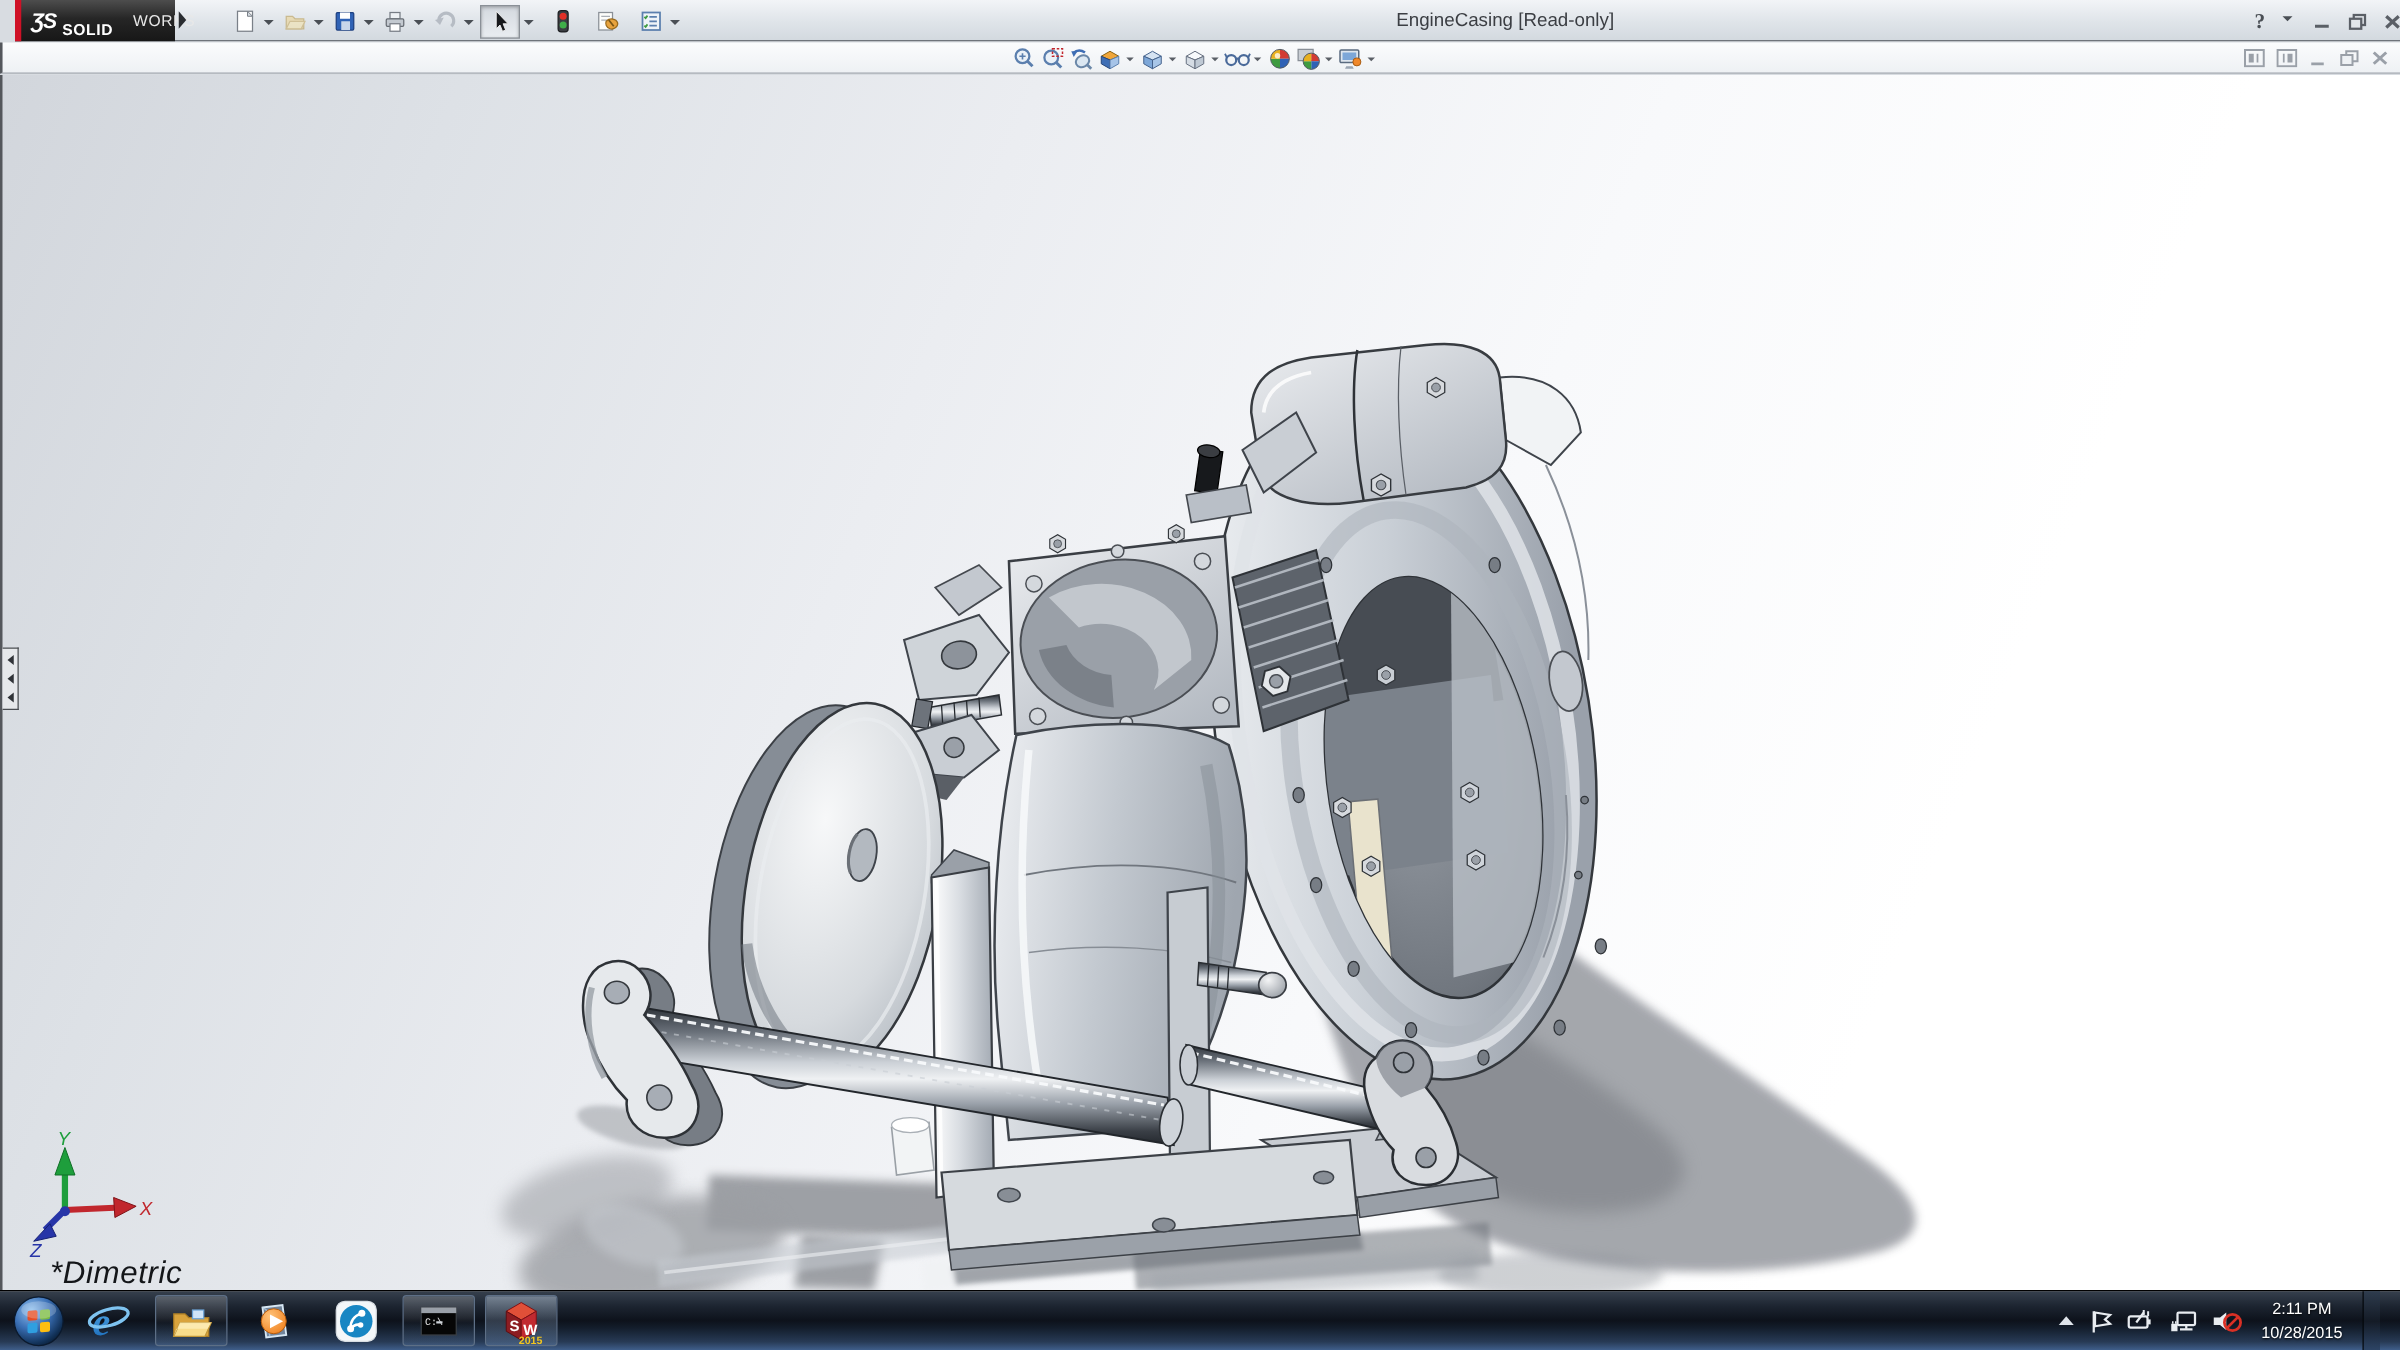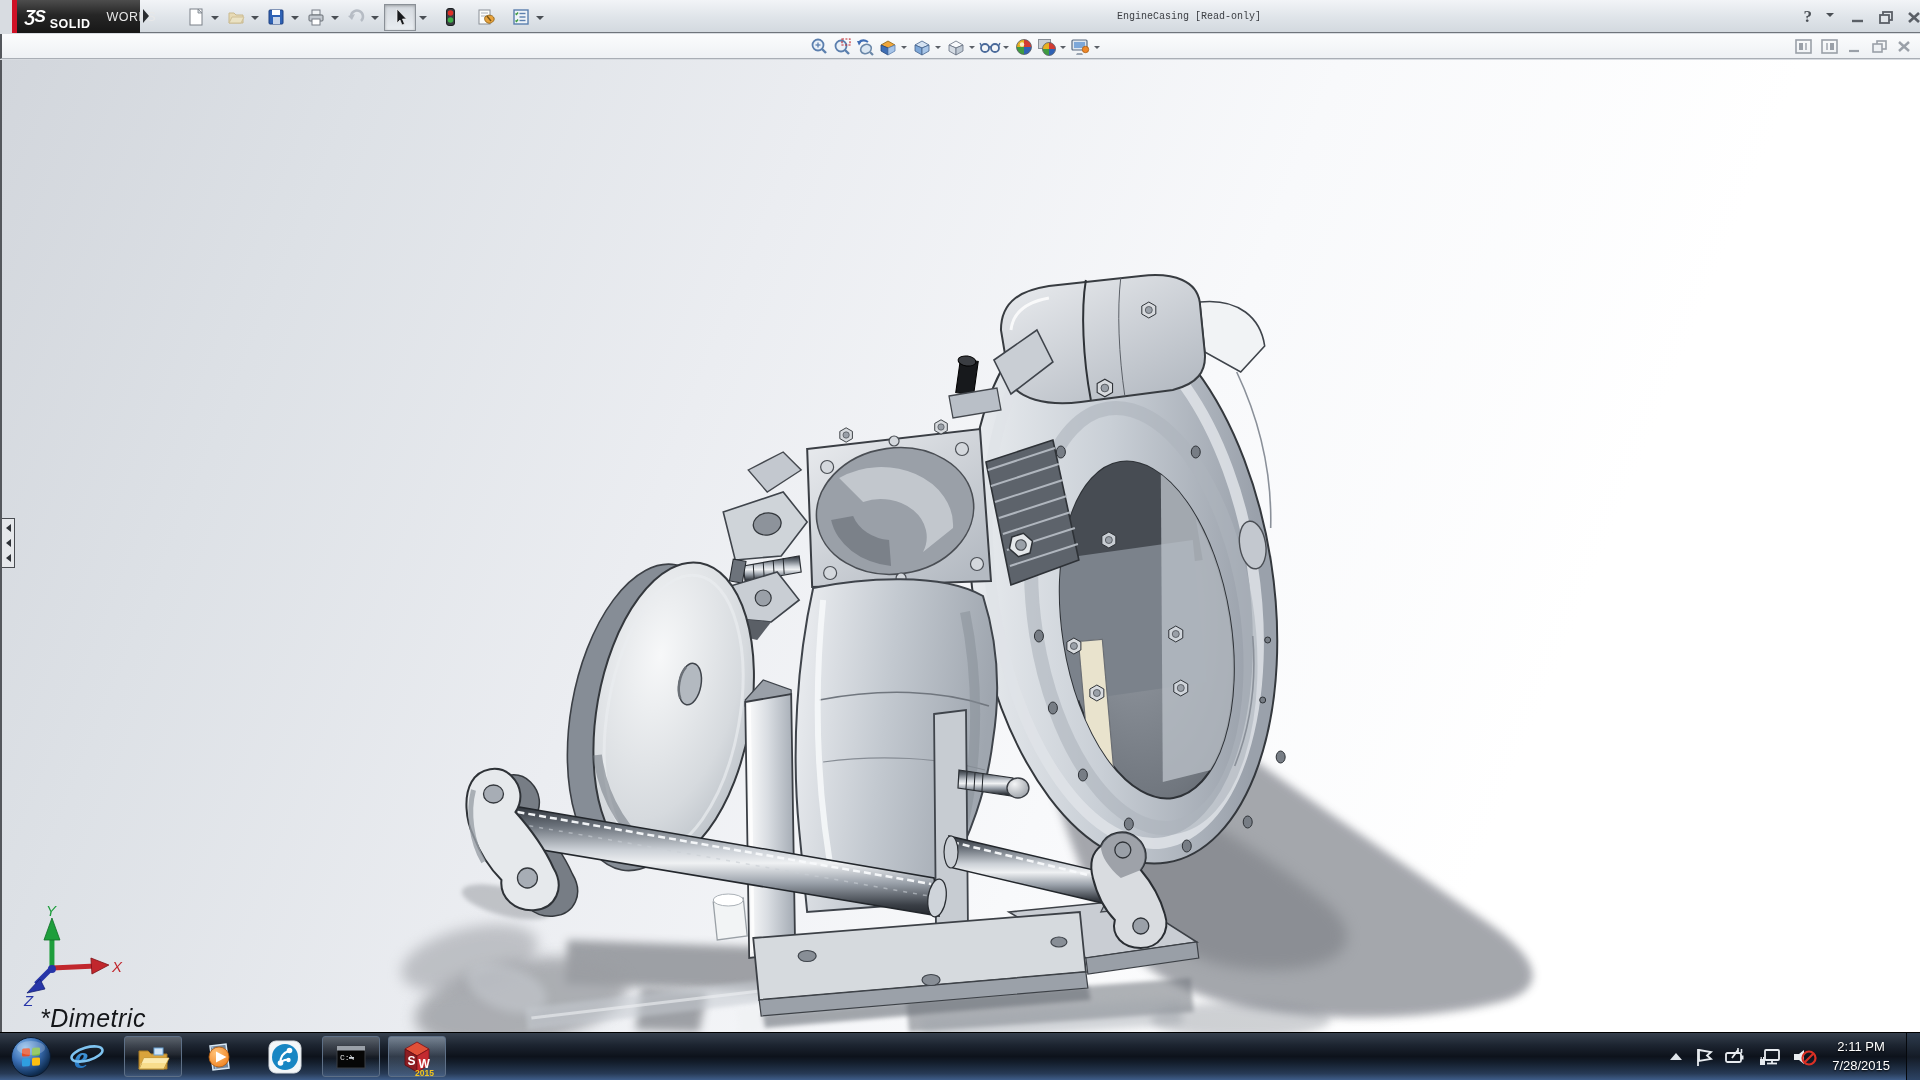--- a/index.html
+++ b/index.html
@@ -14,21 +14,21 @@
   .brand-glyph { color:#fff; font-style:italic; font-weight:bold; font-size:17px; margin-left:13px; letter-spacing:-1px; }
   .brand-bold { color:#fff; font-weight:bold; font-size:12.5px; margin-left:5px; letter-spacing:.5px;margin-top:15px; }
   .brand-light { color:#e8e8e8; font-weight:normal; font-size:12.5px; letter-spacing:.5px;padding-left:16px; }
   .logo-expand { position:absolute; left:131px; top:9px; width:0; height:0;
     border-left:6px solid #2a2d31; border-top:7px solid transparent; border-bottom:7px solid transparent; }
   .tb { position:absolute; left:172px; top:3px; height:28px; display:flex; align-items:center; }
   .tbtn { width:24px; height:24px; display:flex; align-items:center; justify-content:center; }
   .tbtn.pressed { width:32px; height:27px; border:1px solid #8a9097; background:linear-gradient(#d4d9df,#e9edf1);
     box-shadow:inset 0 1px 3px rgba(0,0,0,.28); }
   .car { width:0; height:0; border:4px solid transparent; border-top-color:#4a4f55; margin:5px 5px 0 3px; }
-  .title-text { position:absolute; left:1105px; top:0; height:33px; line-height:33px; font-size:10px; color:#3b3e43;font-family:Liberation Mono, monospace; }
+  .title-text { position:absolute; left:1105px; top:0; height:33px; line-height:33px; font-size:15px; color:#3b3e43; }
   .win-controls { position:absolute; right:10px; top:0; height:33px; display:flex; align-items:center; gap:11px; }
   .help-q { font-size:17px; font-weight:bold; color:#4a4f55; font-family:"Liberation Serif",serif; }
 
   
   .substrip { position:absolute; top:34px; left:0; width:1920px; height:25px;
     background:linear-gradient(#fbfcfd,#eef1f4); border-bottom:1px solid #a9aeb5; border-left:2px solid #54575c; z-index:25; }
   .headsup { position:absolute; left:806px; top:1px; height:23px; display:flex; align-items:center; gap:1px; }
   .hbtn { width:22px; height:22px; display:flex; align-items:center; justify-content:center; }
   .hcar { width:0; height:0; border:3.5px solid transparent; border-top-color:#5a5f66; margin:4px 3px 0 1px; }
   .doc-controls { position:absolute; right:8px; top:1px; height:23px; display:flex; align-items:center; gap:9px; }
@@ -48,21 +48,21 @@
   .taskbar { position:absolute; bottom:0; left:0; width:1920px; height:48px;
     background:linear-gradient(180deg,#36404d 0%,#1c2430 26%,#0d121b 50%,#131d2b 62%,#273a55 86%,#3f5e8a 100%);
     border-top:1px solid #000; display:flex; align-items:center; z-index:40; }
   .orb { width:46px; height:46px; margin-left:8px; display:flex; align-items:center; justify-content:center; }
   .task-item { width:66px; height:48px; display:flex; align-items:center; justify-content:center; }
   .task-item:first-of-type { margin-left:14px; }
   .task-btn { width:58px; height:41px; border:1px solid #5d6f86; border-radius:3px;
     background:linear-gradient(rgba(255,255,255,.22),rgba(255,255,255,.08) 45%,rgba(255,255,255,.02) 55%,rgba(120,150,190,.18));
     display:flex; align-items:center; justify-content:center; }
   .task-btn.active { background:linear-gradient(rgba(205,222,240,.45),rgba(160,185,215,.25) 50%,rgba(120,150,190,.3)); }
-  .tray { margin-left:auto; display:flex; align-items:center; gap:10px; height:100%; padding-right:0;justify-content:flex-end; }
+  .tray { margin-left:auto; display:flex; align-items:center; gap:10px; height:100%; padding-right:16px;justify-content:flex-end; }
   .clock { text-align:center; color:#fff; font-size:13px; line-height:1.45; text-shadow:0 1px 2px #000; margin-left:4px; }
   .show-desktop { width:14px; height:48px; border-left:1px solid #05080c; margin-left:6px;
     background:linear-gradient(180deg,#2e3c4e,#141b26 50%,#2e4668); }
 </style>
 </head>
 <body>
 
 <div class="titlebar">
   <div class="logo">
     <div class="logo-red"></div>
@@ -692,17 +692,17 @@
       <line x1="3.2" y1="11" x2="3.2" y2="13" stroke="#e8ecf0" stroke-width="1.2"></line>
       <line x1="5.6" y1="11" x2="5.6" y2="13" stroke="#e8ecf0" stroke-width="1.2"></line>
     </svg>
     <svg width="26" height="22">
       <polygon points="2,8 7,8 12,4 12,18 7,14 2,14" fill="#e8ecf0"></polygon>
       <circle cx="17" cy="12" r="6.5" fill="none" stroke="#d93025" stroke-width="2.2"></circle>
       <line x1="12.5" y1="16.5" x2="21.5" y2="7.5" stroke="#d93025" stroke-width="2.2"></line>
     </svg>
     <div class="clock">
       <div>2:11 PM</div>
-      <div>7/28/2015</div>
+      <div>10/28/2015</div>
     </div>
     <div class="show-desktop"></div>
   </div>
 </div>
 
 </body></html>

